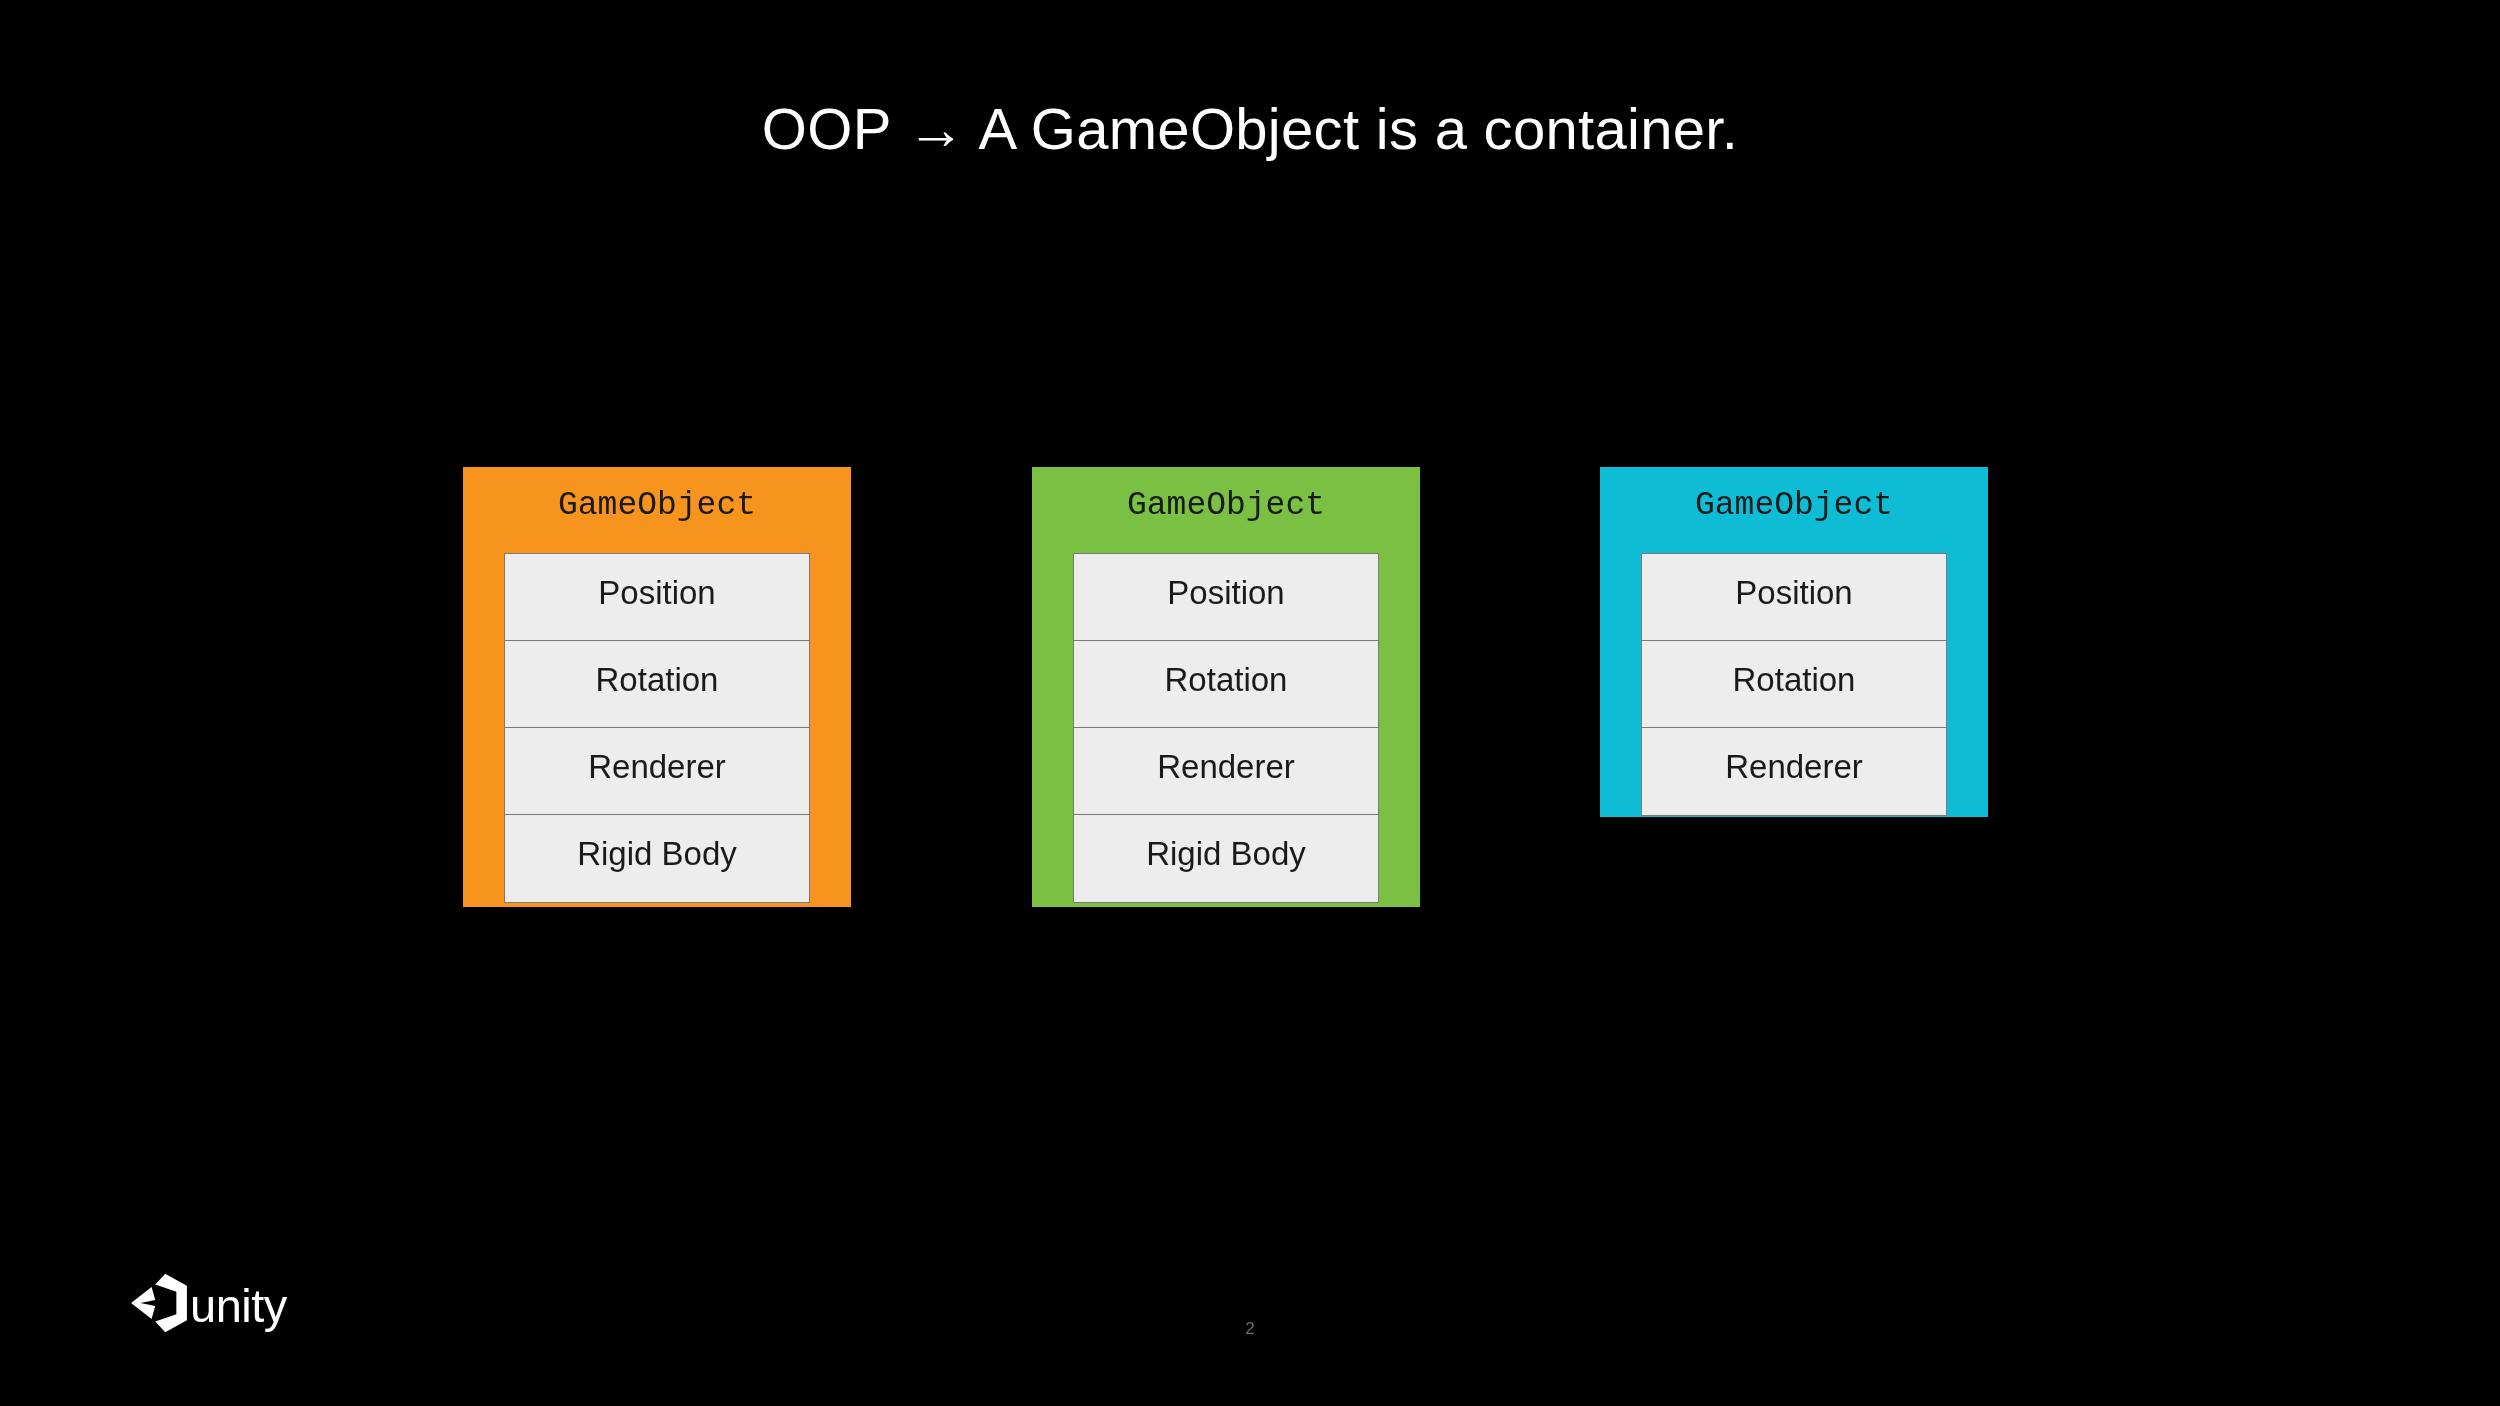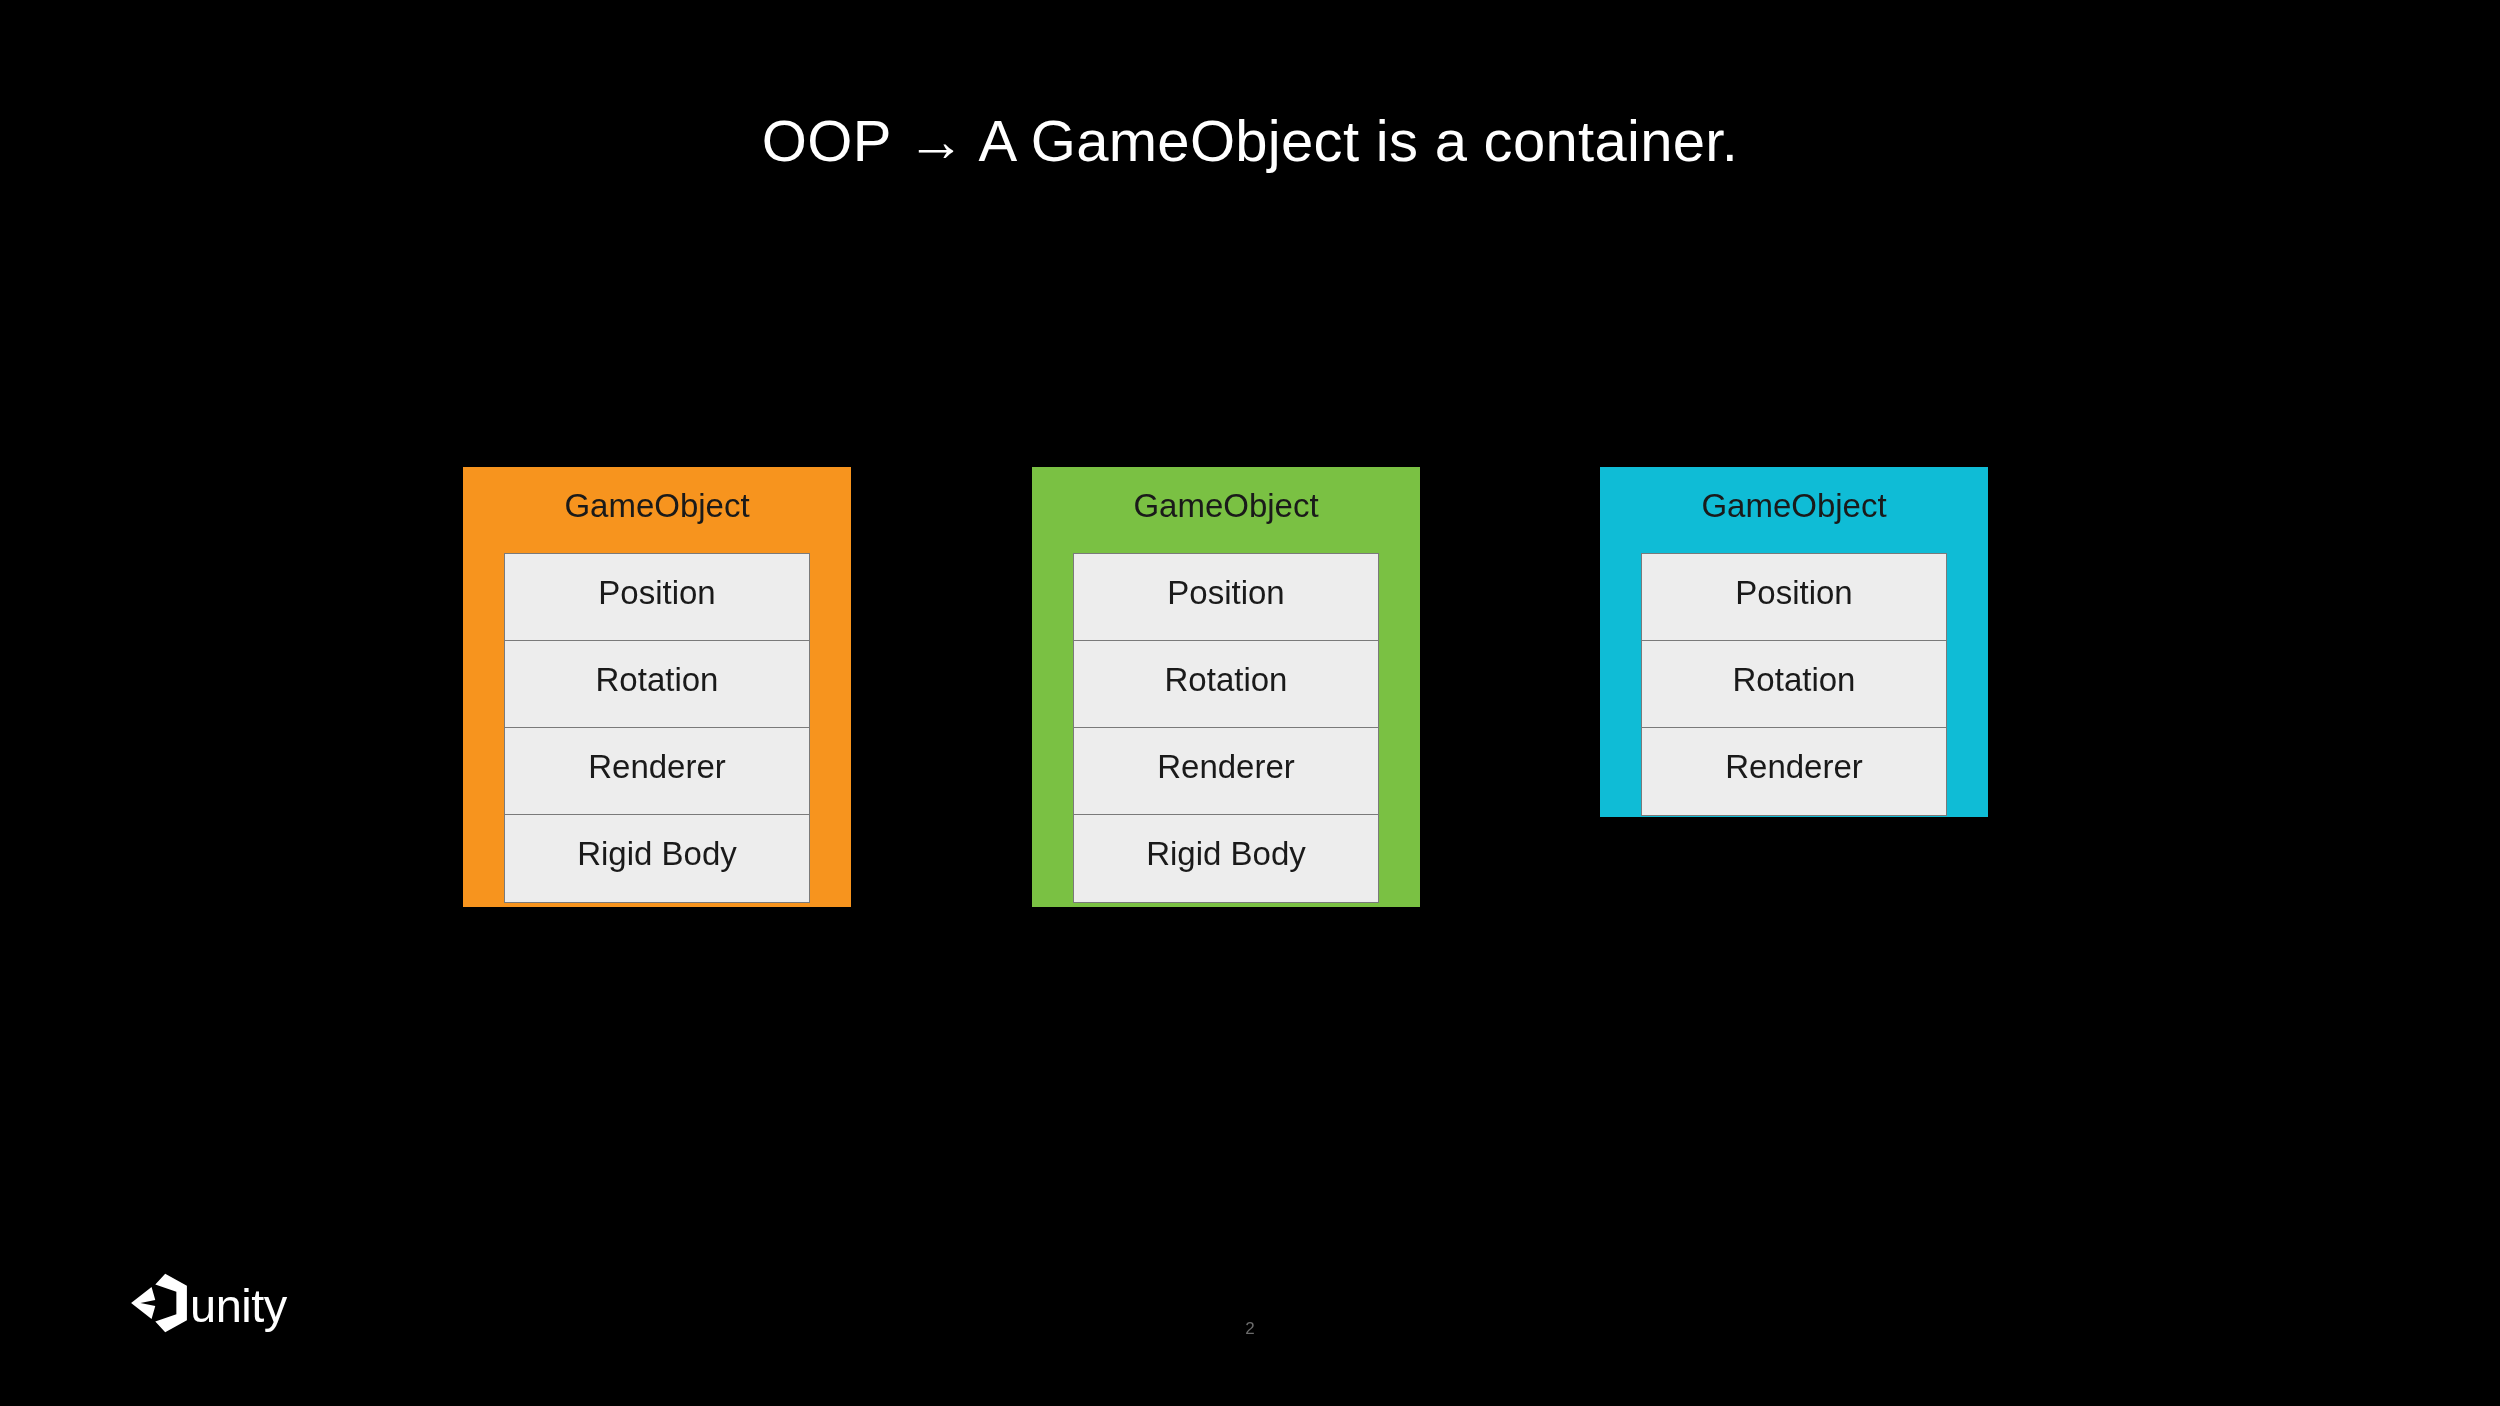--- a/index.html
+++ b/index.html
@@ -18,21 +18,21 @@
     position: relative;
     width: 2500px;
     height: 1406px;
     background: #000000;
   }
 
   
   .slide-title {
     position: absolute;
     left: 0;
-    top: 108px;
+    top: 96px;
     width: 2500px;
     text-align: center;
     color: #ffffff;
     font-size: 58px;
     font-weight: 400;
     letter-spacing: 0.3px;
     line-height: 1.15;
     white-space: pre;
   }
 
@@ -61,20 +61,21 @@
     left: 0;
     top: 0;
     width: 100%;
     text-align: center;
     padding-top: 19px;
     color: #1a1a1a;
     font-size: 33px;
     font-weight: 400;
     line-height: 1.2;
     box-sizing: border-box;
+    font-family: Liberation Mono, monospace;
   }
 
   .component-list {
     position: absolute;
     left: 41px;
     top: 86px;
     width: 306px;
     background: #ededed;
     border: 1px solid #7a7a7a;
     box-sizing: border-box;

